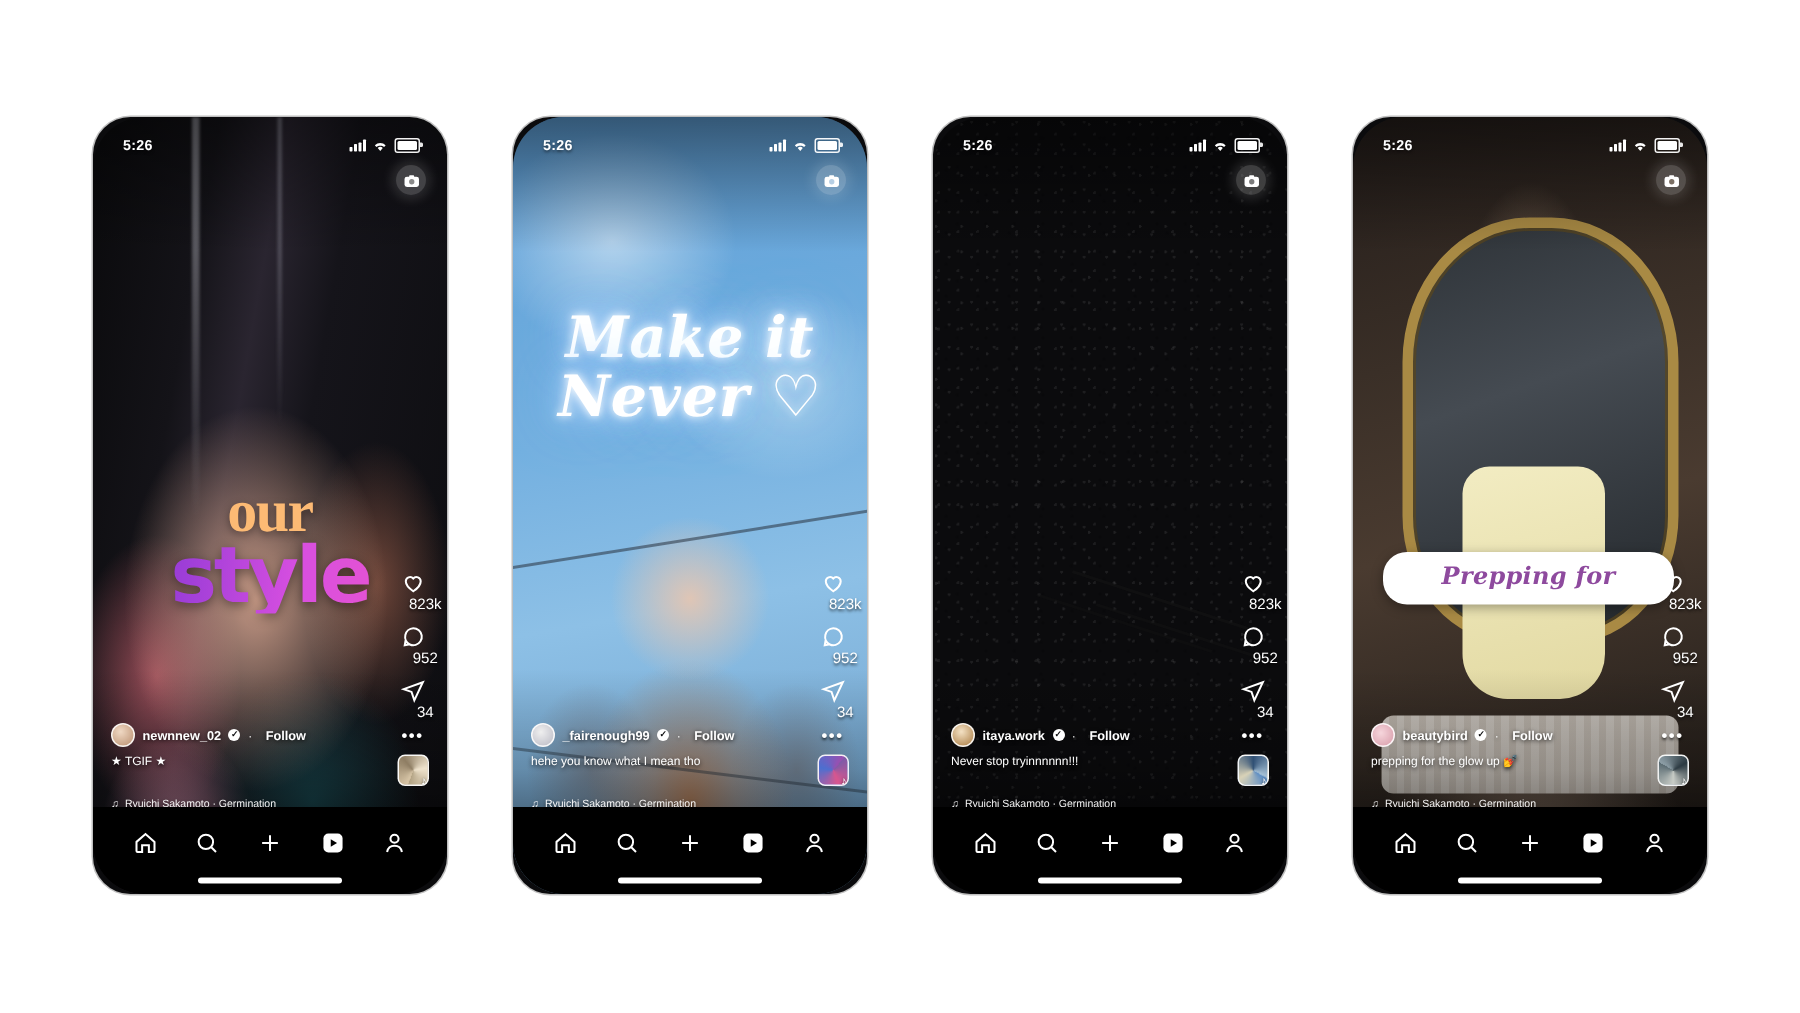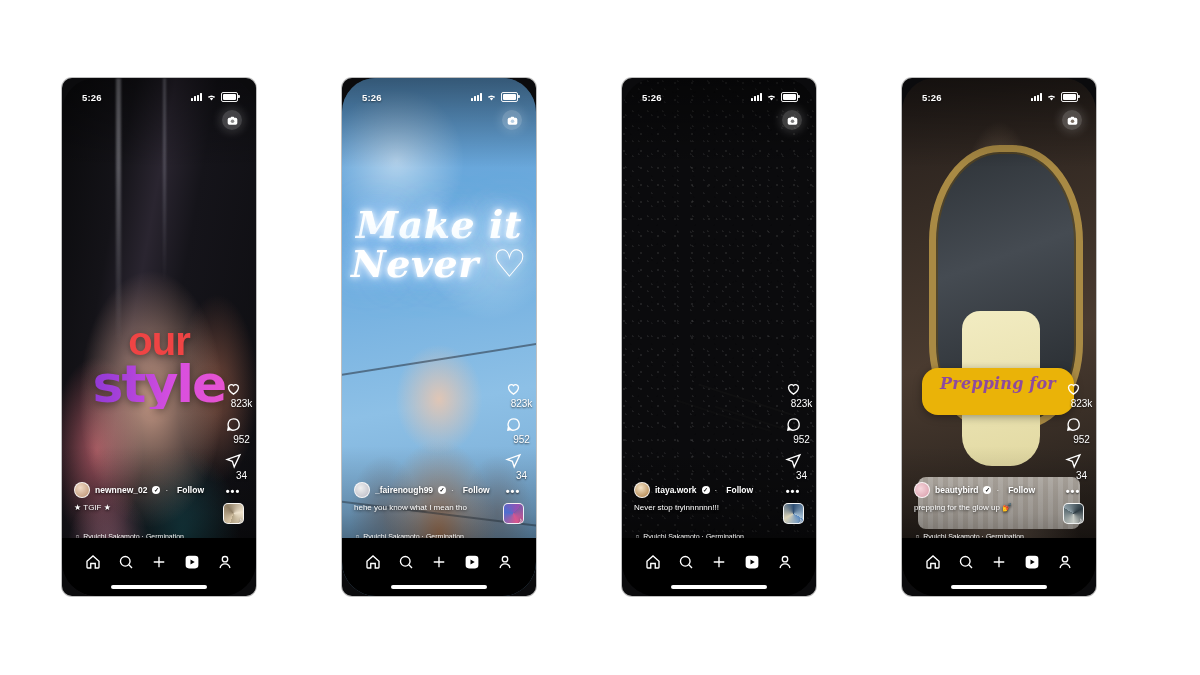--- a/index.html
+++ b/index.html
@@ -4,22 +4,22 @@
 <style>
   html,body{margin:0;padding:0;}
   body{
     width:1200px;height:675px;background:#ffffff;overflow:hidden;
     font-family:"Liberation Sans",sans-serif;
   }
   .stage{position:relative;width:1200px;height:675px;background:#fff;}
 
   
   .phone{
-    position:absolute;top:78px;width:194px;height:518px;
-    border-radius:10px;background:#0b0b0d;overflow:hidden;
+    position:absolute;top:78px;width:236px;height:518px;
+    border-radius:25px;background:#0b0b0d;overflow:hidden;
     box-shadow:0 0 0 1px rgba(0,0,0,.25);
   }
   .phone .screen{position:absolute;inset:0;border-radius:34px;overflow:hidden;}
 
   
   .media{position:absolute;inset:0;}
 
   
   .m1{
     background:
@@ -199,22 +199,22 @@
   .navbar .nv{width:20px;height:20px;display:flex;align-items:center;justify-content:center;}
   .homebar{
     position:absolute;left:50%;transform:translateX(-50%);bottom:7px;
     width:96px;height:4px;border-radius:3px;background:#fff;
   }
 
   
   
   .ov1{position:absolute;left:0;right:0;top:244px;text-align:center;pointer-events:none;}
   .ov1 .our{
-    display:block;font-size:40px;font-weight:900;color:#ef4444;letter-spacing:-1px;
-    font-family:Liberation Sans, sans-serif;line-height:.95;
+    display:block;font-size:40px;font-weight:900;color:#fdba74;letter-spacing:-1px;
+    font-family:Liberation Serif, serif;line-height:.95;
     text-shadow:0 2px 6px rgba(0,0,0,.4);
   }
   .ov1 .style{
     display:block;font-size:52px;font-weight:900;letter-spacing:-2px;line-height:.95;
     font-family:"DejaVu Sans",sans-serif;
     background:linear-gradient(96deg,#7b2fd0 0%,#a13fd8 28%,#d84fe0 58%,#ef56c6 100%);
     -webkit-background-clip:text;background-clip:text;color:transparent;
     filter:drop-shadow(0 2px 4px rgba(0,0,0,.45));
   }
 
@@ -241,21 +241,21 @@
   }
   .ov3 .stop{
     background:linear-gradient(180deg,#ffa424,#f5811a);
     box-shadow:0 0 18px 10px rgba(250,150,26,.85);
     color:#fff3d8;
   }
 
   
   .ov4{
     position:absolute;left:20px;right:22px;top:290px;pointer-events:none;
-    background:#eab308;border-radius:16px;padding:7px 10px 21px;text-align:center;
+    background:#ffffff;border-radius:16px;padding:7px 10px 9px;text-align:center;
     box-shadow:0 2px 8px rgba(0,0,0,.35);
   }
   .ov4 span{
     display:block;font-family:"DejaVu Serif",serif;font-style:italic;font-weight:700;
     color:#8e4a9e;font-size:16px;line-height:1.18;letter-spacing:.2px;
   }
 </style>
 </head>
 <body>
 

